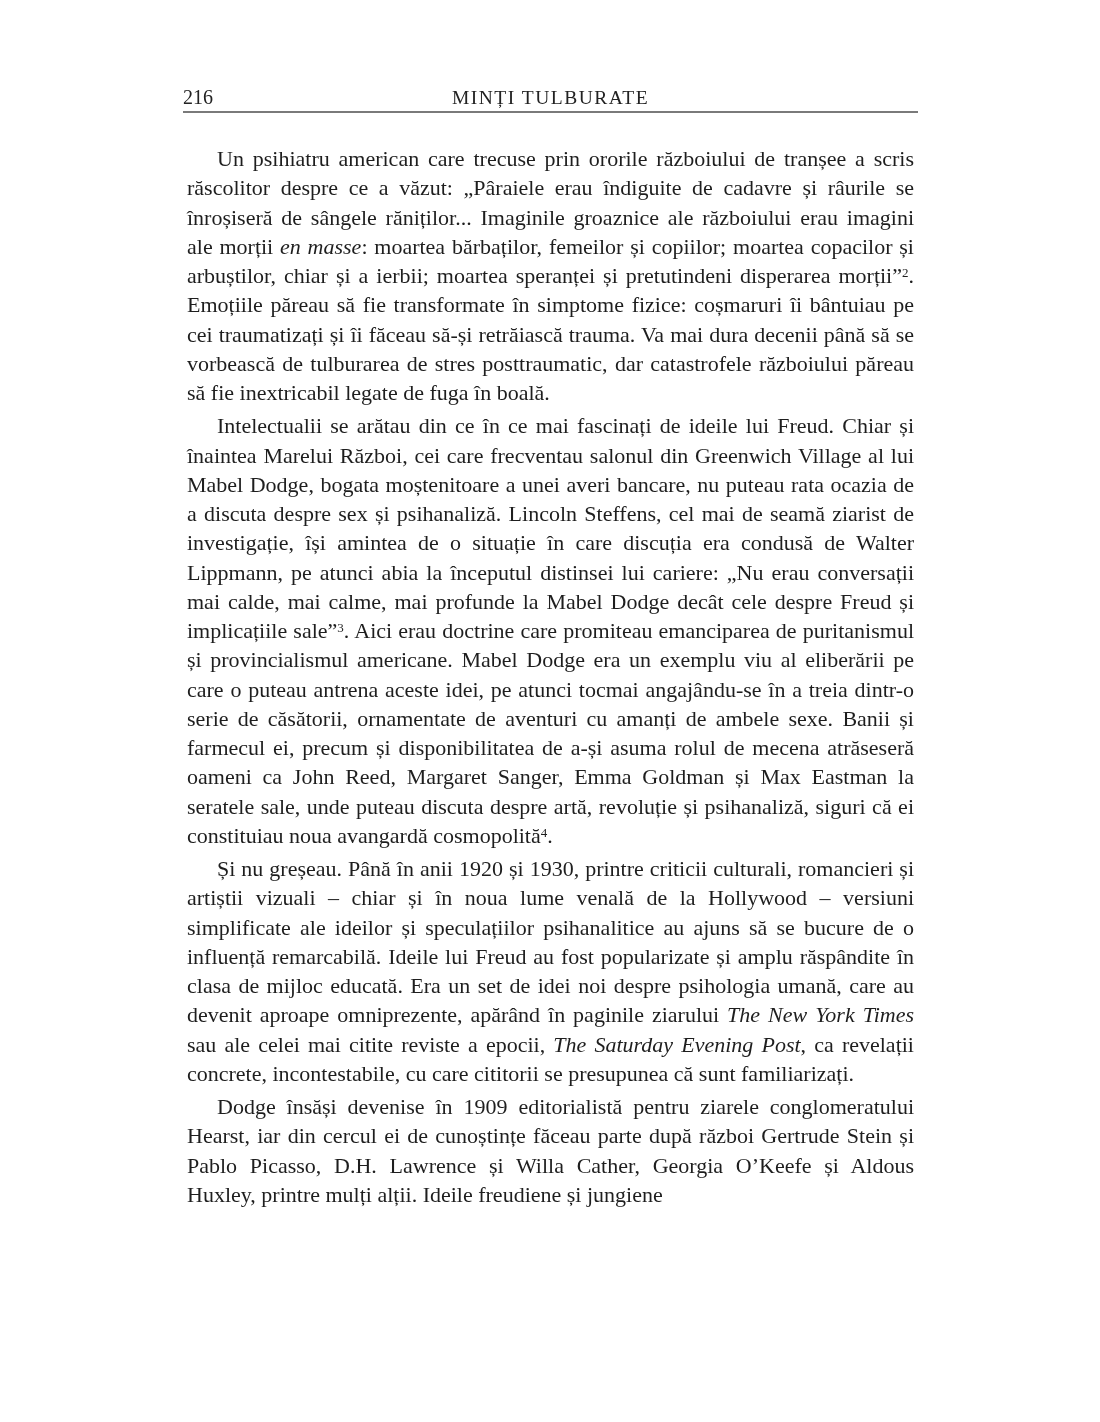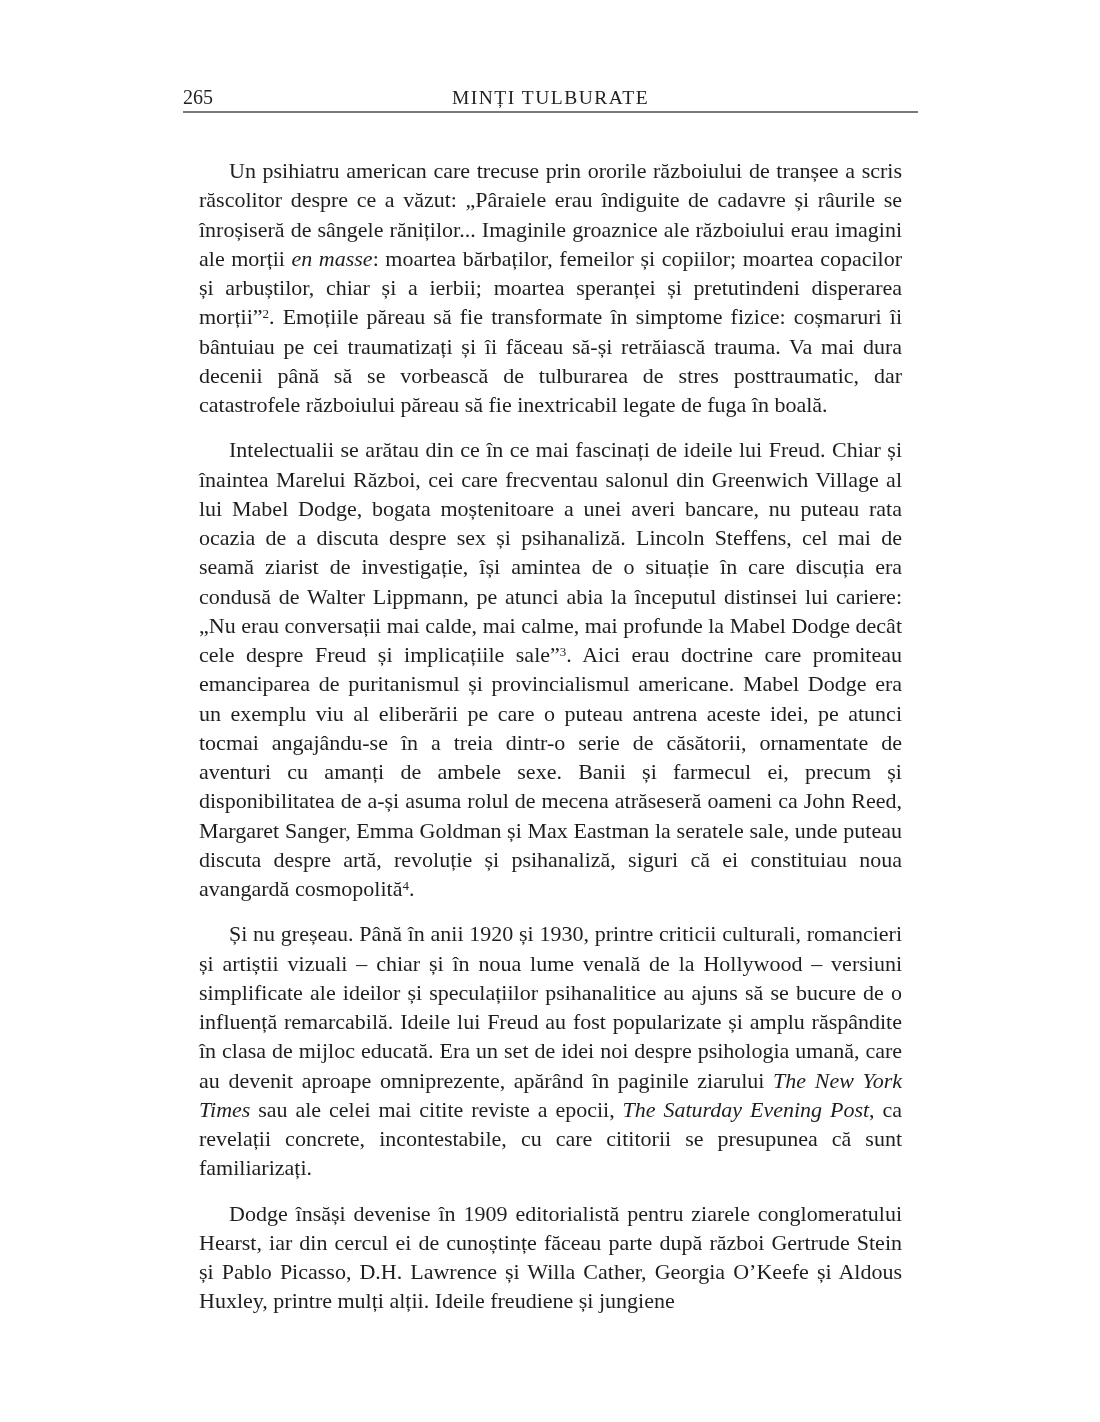--- a/index.html
+++ b/index.html
@@ -52,42 +52,42 @@
     position: absolute;
     left: 183px;
     top: 140px;
     width: 735px;
     font-size: 22px;
     line-height: 29.25px;
     text-align: justify;
     color: #1e1e1e;
   }
   .page-body p {
-    margin: 16px;
+    margin: 4px;
     padding: 0;
     text-indent: 30px;
   }
   .page-body i {
     font-style: italic;
   }
   .page-body sup {
     font-size: 13px;
     line-height: 0;
     position: relative;
     top: -0.45em;
     vertical-align: baseline;
   }
 </style>
 </head>
 <body>
 
 <div class="page">
 
   <header class="page-header">
-    <span class="page-number">265</span>
+    <span class="page-number">216</span>
     <span class="running-title">MINȚI TULBURATE</span>
   </header>
 
   <div class="header-rule"></div>
 
   <main class="page-body">
 
     <p><span>Un psihiatru american care trecuse prin ororile războiului de tranșee a scris răscolitor despre ce a văzut: „Pâraiele erau îndiguite de cadavre și râurile se înroșiseră de sângele răniților... Imaginile groaznice ale războiului erau imagini ale morții </span><i>en masse</i><span>: moartea bărbaților, femeilor și copiilor; moartea copacilor și arbuștilor, chiar și a ierbii; moartea speranței și pretutindeni disperarea morții”</span><sup>2</sup><span>. Emoțiile păreau să fie transformate în simptome fizice: coșmaruri îi bântuiau pe cei traumatizați și îi făceau să-și retrăiască trauma. Va mai dura decenii până să se vorbească de tulburarea de stres posttraumatic, dar catastrofele războiului păreau să fie inextricabil legate de fuga în boală.</span></p>
 
     <p><span>Intelectualii se arătau din ce în ce mai fascinați de ideile lui Freud. Chiar și înaintea Marelui Război, cei care frecventau salonul din Greenwich Village al lui Mabel Dodge, bogata moștenitoare a unei averi bancare, nu puteau rata ocazia de a discuta despre sex și psihanaliză. Lincoln Steffens, cel mai de seamă ziarist de investigație, își amintea de o situație în care discuția era condusă de Walter Lippmann, pe atunci abia la începutul distinsei lui cariere: „Nu erau conversații mai calde, mai calme, mai profunde la Mabel Dodge decât cele despre Freud și implicațiile sale”</span><sup>3</sup><span>. Aici erau doctrine care promiteau emanciparea de puritanismul și provincialismul americane. Mabel Dodge era un exemplu viu al eliberării pe care o puteau antrena aceste idei, pe atunci tocmai angajându-se în a treia dintr-o serie de căsătorii, ornamentate de aventuri cu amanți de ambele sexe. Banii și farmecul ei, precum și disponibilitatea de a-și asuma rolul de mecena atrăseseră oameni ca John Reed, Margaret Sanger, Emma Goldman și Max Eastman la seratele sale, unde puteau discuta despre artă, revoluție și psihanaliză, siguri că ei constituiau noua avangardă cosmopolită</span><sup>4</sup><span>.</span></p>

